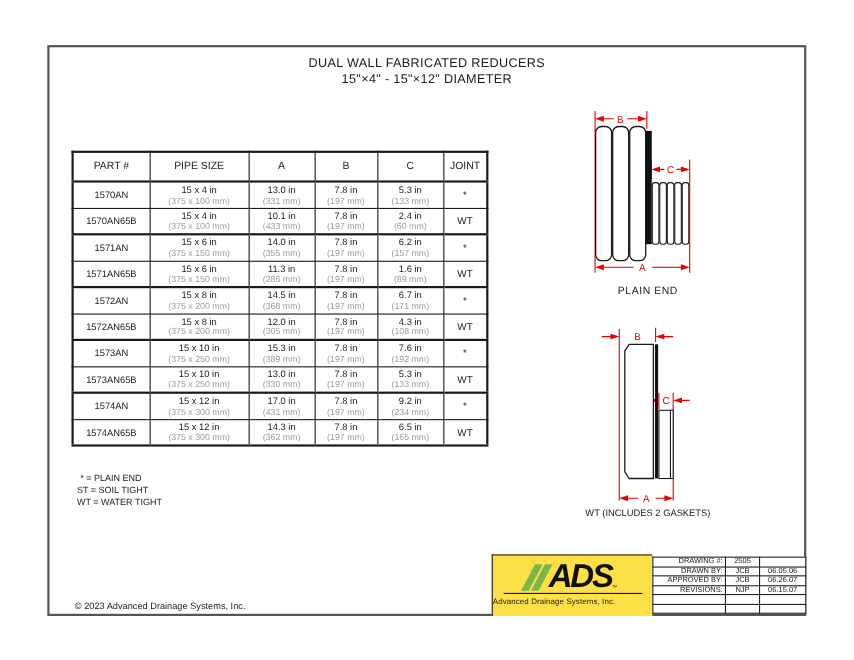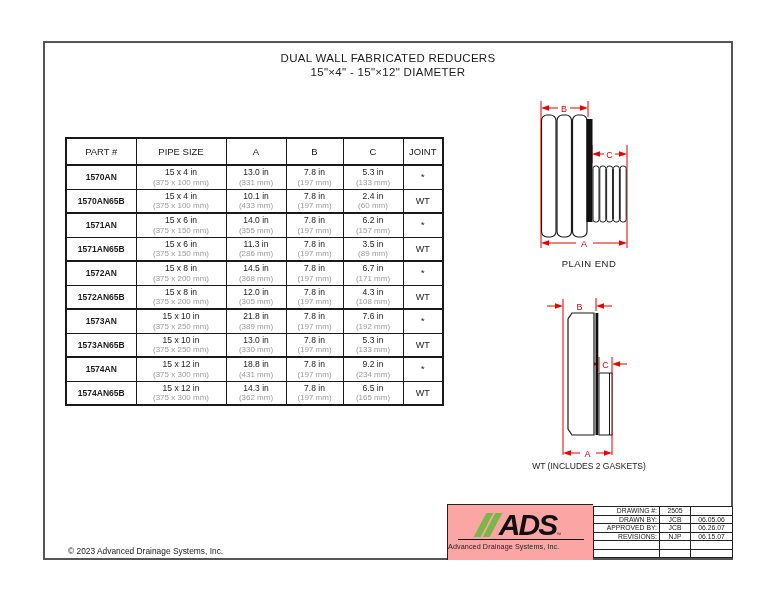--- a/index.html
+++ b/index.html
@@ -14,38 +14,38 @@
 
   
   .main-table { position:absolute; left:65px; top:137px; border-collapse:collapse; table-layout:fixed; background:#fff; }
   .main-table { border:2px solid #1a1a1a; }
   .main-table th, .main-table td { border:1px solid #1a1a1a; text-align:center; vertical-align:middle; padding:1px 2px; }
   .main-table thead th { font-weight:normal; font-size:9.5px; height:27px; color:#1c1c1c; border-bottom:2.5px solid #1a1a1a; }
   .main-table td { height:23px; }
   tr.group-end td { border-bottom:2.5px solid #1a1a1a; }
   .ln-in  { display:block; font-size:8.5px; line-height:10.5px; color:#1b1b1b; }
   .ln-mm  { display:block; font-size:8px;  line-height:10px;  color:#9c9c9c; }
-  .ln-part { display:block; font-size:8.5px; color:#1b1b1b;font-weight:bold; }
+  .ln-part { display:block; font-size:8.5px; color:#1b1b1b; }
   .ln-joint { display:block; font-size:9px; color:#1b1b1b; }
 
   
   .legend { position:absolute; left:70px; top:429px; font-size:8.2px; line-height:11px; color:#1c1c1c; }
   .legend .indent { padding-left:3px; }
 
   
   .note-text { position:absolute; left:68px; top:528px; font-size:8.4px; color:#1c1c1c; }
   .copyright-text { position:absolute; left:68px; top:546px; font-size:8.4px; color:#1c1c1c; }
 
   
   .drawing-svg { position:absolute; }
   .dwg-plain { left:520px; top:95px; }
   .dwg-wt { left:520px; top:293px; }
 
   
-  .logo-box { position:absolute; left:447px; top:504px; width:146px; height:56px; border-left:1.5px solid #222; border-top:1.5px solid #222; background:#fca5a5; padding-top:5px; }
+  .logo-box { position:absolute; left:447px; top:504px; width:146px; height:56px; border-left:1.5px solid #222; border-top:1.5px solid #222; background:#fde047; padding-top:5px; }
   .ads-logo { display:flex; align-items:center; justify-content:center; height:30px; }
   .slash { display:inline-block; width:7px; height:24px; background:#7ab648; transform:skewX(-28deg); margin-right:2.5px; }
   .ads-text { font-size:30px; font-weight:bold; font-style:italic; letter-spacing:-2px; color:#111; line-height:28px; }
   .tm { font-size:5px; color:#111; align-self:flex-end; margin-bottom:3px; }
   .logo-underline { width:126px; border-top:1.5px solid #111; margin:0 auto; margin-top:-1px; }
   .logo-company { text-align:left; font-size:7.2px; color:#222; margin-top:2px; letter-spacing:0.1px; }
 
   .info-table { position:absolute; left:593px; top:506px; border-collapse:collapse; table-layout:fixed; background:#fff; }
   .info-table td { border:1px solid #222; font-size:6.8px; line-height:7px; height:8.5px; padding:0 2px; color:#1c1c1c; white-space:nowrap; overflow:hidden; }
   .info-table td.lbl { text-align:right; width:66px; }
@@ -165,21 +165,21 @@
           </td>
           <td>
             <span class="ln-in">11.3 in</span>
             <span class="ln-mm">(286 mm)</span>
           </td>
           <td>
             <span class="ln-in">7.8 in</span>
             <span class="ln-mm">(197 mm)</span>
           </td>
           <td>
-            <span class="ln-in">3.5 in</span>
+            <span class="ln-in">1.6 in</span>
             <span class="ln-mm">(89 mm)</span>
           </td>
           <td>
             <span class="ln-joint">WT</span>
           </td>
         </tr>
         <tr>
           <td>
             <span class="ln-part">1572AN</span>
           </td>
@@ -229,21 +229,21 @@
         </tr>
         <tr>
           <td>
             <span class="ln-part">1573AN</span>
           </td>
           <td>
             <span class="ln-in">15 x 10 in</span>
             <span class="ln-mm">(375 x 250 mm)</span>
           </td>
           <td>
-            <span class="ln-in">21.8 in</span>
+            <span class="ln-in">15.3 in</span>
             <span class="ln-mm">(389 mm)</span>
           </td>
           <td>
             <span class="ln-in">7.8 in</span>
             <span class="ln-mm">(197 mm)</span>
           </td>
           <td>
             <span class="ln-in">7.6 in</span>
             <span class="ln-mm">(192 mm)</span>
           </td>
@@ -277,21 +277,21 @@
         </tr>
         <tr>
           <td>
             <span class="ln-part">1574AN</span>
           </td>
           <td>
             <span class="ln-in">15 x 12 in</span>
             <span class="ln-mm">(375 x 300 mm)</span>
           </td>
           <td>
-            <span class="ln-in">18.8 in</span>
+            <span class="ln-in">17.0 in</span>
             <span class="ln-mm">(431 mm)</span>
           </td>
           <td>
             <span class="ln-in">7.8 in</span>
             <span class="ln-mm">(197 mm)</span>
           </td>
           <td>
             <span class="ln-in">9.2 in</span>
             <span class="ln-mm">(234 mm)</span>
           </td>
@@ -319,20 +319,25 @@
             <span class="ln-in">6.5 in</span>
             <span class="ln-mm">(165 mm)</span>
           </td>
           <td>
             <span class="ln-joint">WT</span>
           </td>
         </tr>
       </tbody>
   </table>
 
+  <div class="legend">
+    <div class="indent">* = PLAIN END</div>
+    <div>ST = SOIL TIGHT</div>
+    <div>WT = WATER TIGHT</div>
+  </div>
 
   <svg class="drawing-svg dwg-plain" width="160" height="185" viewBox="0 0 160 185">
 
     <g stroke="#e60000" stroke-width="1">
       <line x1="21" y1="6" x2="21" y2="153"></line>
       <line x1="68" y1="6" x2="68" y2="22"></line>
       <line x1="72" y1="50" x2="72" y2="68"></line>
       <line x1="107" y1="50" x2="107" y2="153"></line>
 
       <line x1="27" y1="13" x2="38" y2="13"></line>

